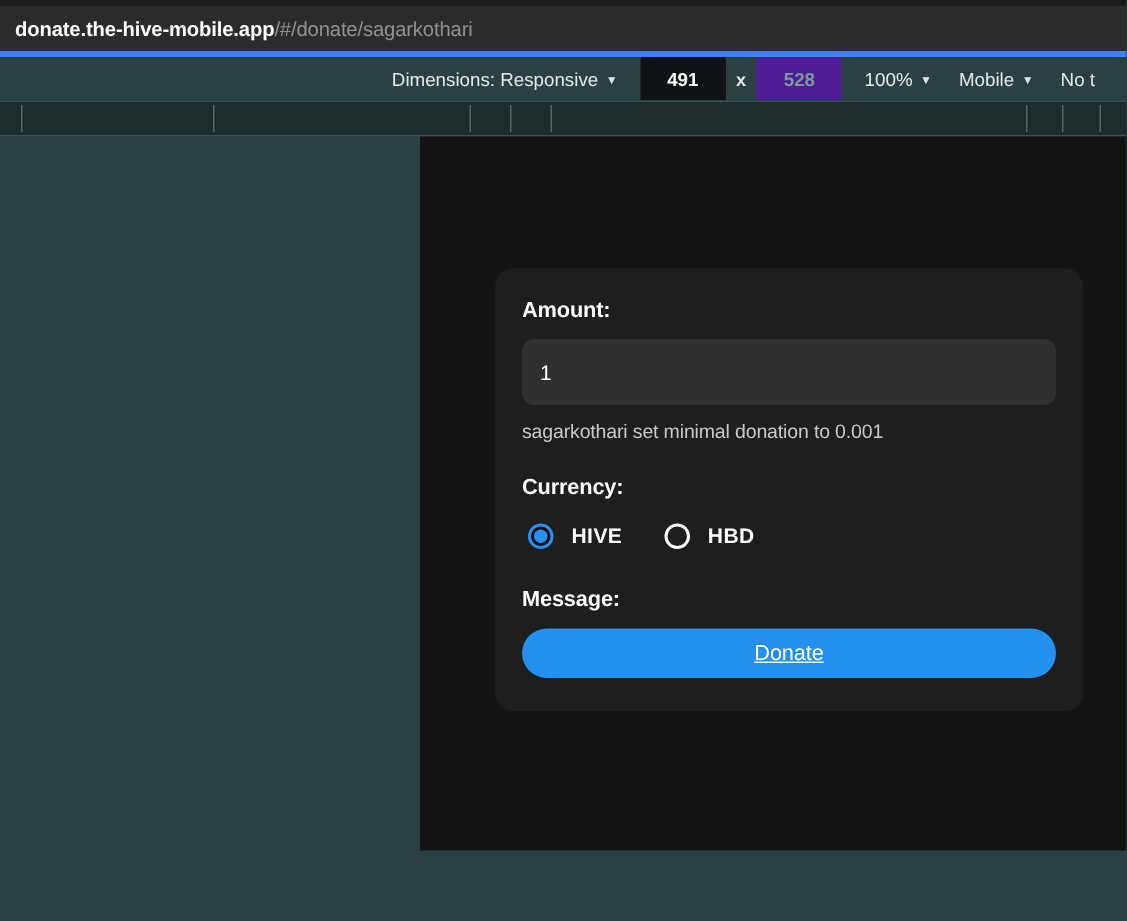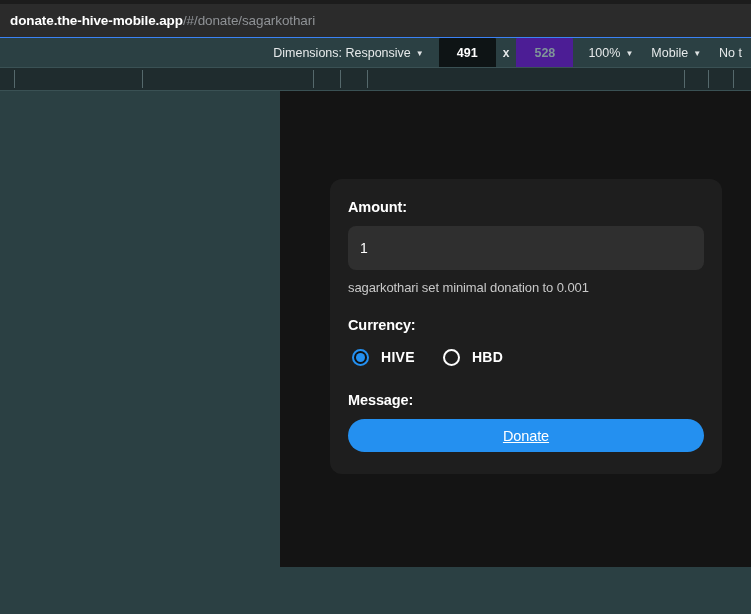--- a/index.html
+++ b/index.html
@@ -20,21 +20,21 @@
     height: 4px;
     background: #1c1c1c;
   }
   .urlbar {
     height: 34px;
     background: #2b2b2b;
     display: flex;
     align-items: center;
     padding: 0 0 0 10px;
     box-sizing: border-box;
-    border-bottom: 1px solid #3b82f6;
+    border-bottom: 4px solid #3b82f6;
   }
   .urlbar-text {
     font-size: 13.5px;
     letter-spacing: -0.1px;
     white-space: nowrap;
   }
   .url-host {
     color: #ffffff;
     font-weight: bold;
   }
@@ -43,21 +43,21 @@
   }
 
   
   .rdm-toolbar {
     height: 29px;
     background: #2b4043;
     display: flex;
     align-items: center;
     justify-content: flex-end;
     gap: 0px;
-    padding-right: 0px;
+    padding-right: 12px;
     box-sizing: border-box;
     overflow: hidden;
     white-space: nowrap;
   }
   .rdm-item {
     color: #e6e9ea;
     font-size: 12.5px;
     display: flex;
     align-items: center;
     gap: 5px;

